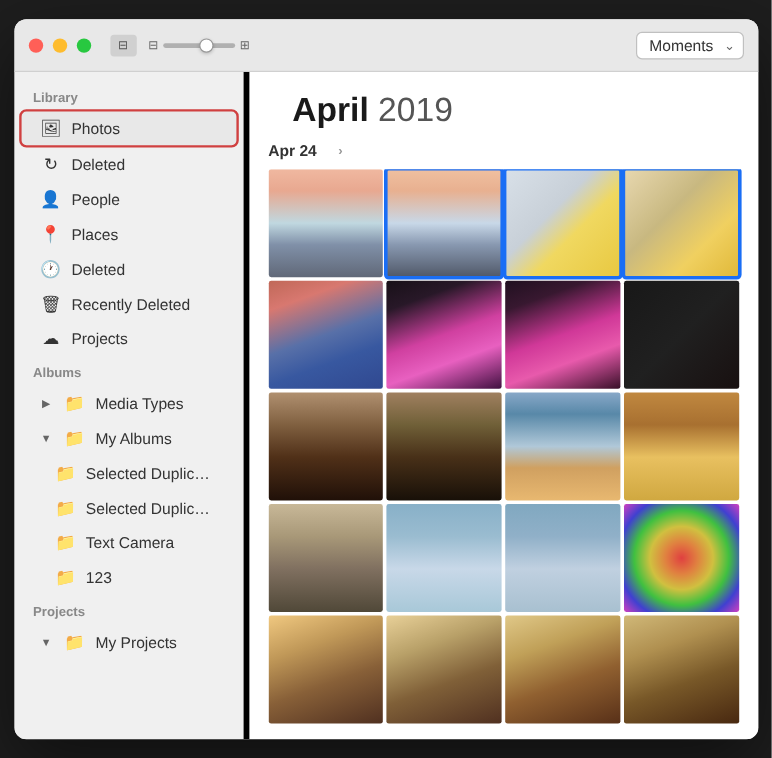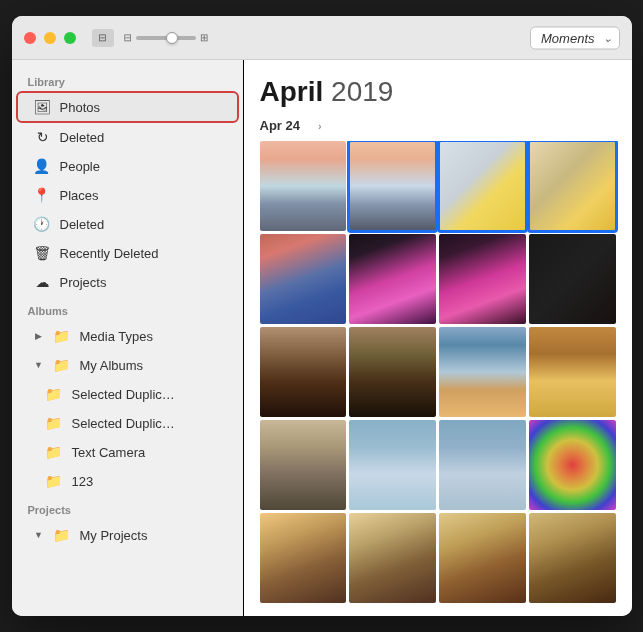--- a/index.html
+++ b/index.html
@@ -98,38 +98,37 @@
       background: white;
       border: 1px solid #c0c0c0;
       border-radius: 5px;
       padding: 3px 24px 3px 10px;
       font-size: 13px;
       color: #333;
       display: flex;
       align-items: center;
       position: absolute;
       right: 12px;
-      font-style: italic;
     }
     .moments-dropdown::after {
       content: '⌄';
       position: absolute;
       right: 6px;
       font-size: 11px;
       color: #666;
     }
     .main-content {
       display: flex;
       flex: 1;
       overflow: hidden;
     }
     .sidebar {
-      width: 232px;
+      width: 196px;
       background: #f0f0f0;
-      border-right: 1px solid #000000;
+      border-right: 5px solid #000000;
       overflow-y: auto;
       flex-shrink: 0;
       padding-top: 8px;
     }
     .sidebar-section-label {
       font-size: 11px;
       font-weight: 600;
       color: #888;
       padding: 8px 16px 4px;
       text-transform: none;
@@ -182,20 +181,21 @@
       display: flex;
       flex-direction: column;
     }
     .content-header {
       padding: 16px 16px 6px;
     }
     .content-title {
       font-size: 28px;
       font-weight: 700;
       color: #1a1a1a;
+      margin-left: 20px;
     }
     .date-nav {
       display: flex;
       align-items: center;
       gap: 18px;
       padding: 4px 16px 8px;
       font-size: 13px;
       font-weight: 600;
       color: #333;
     }

